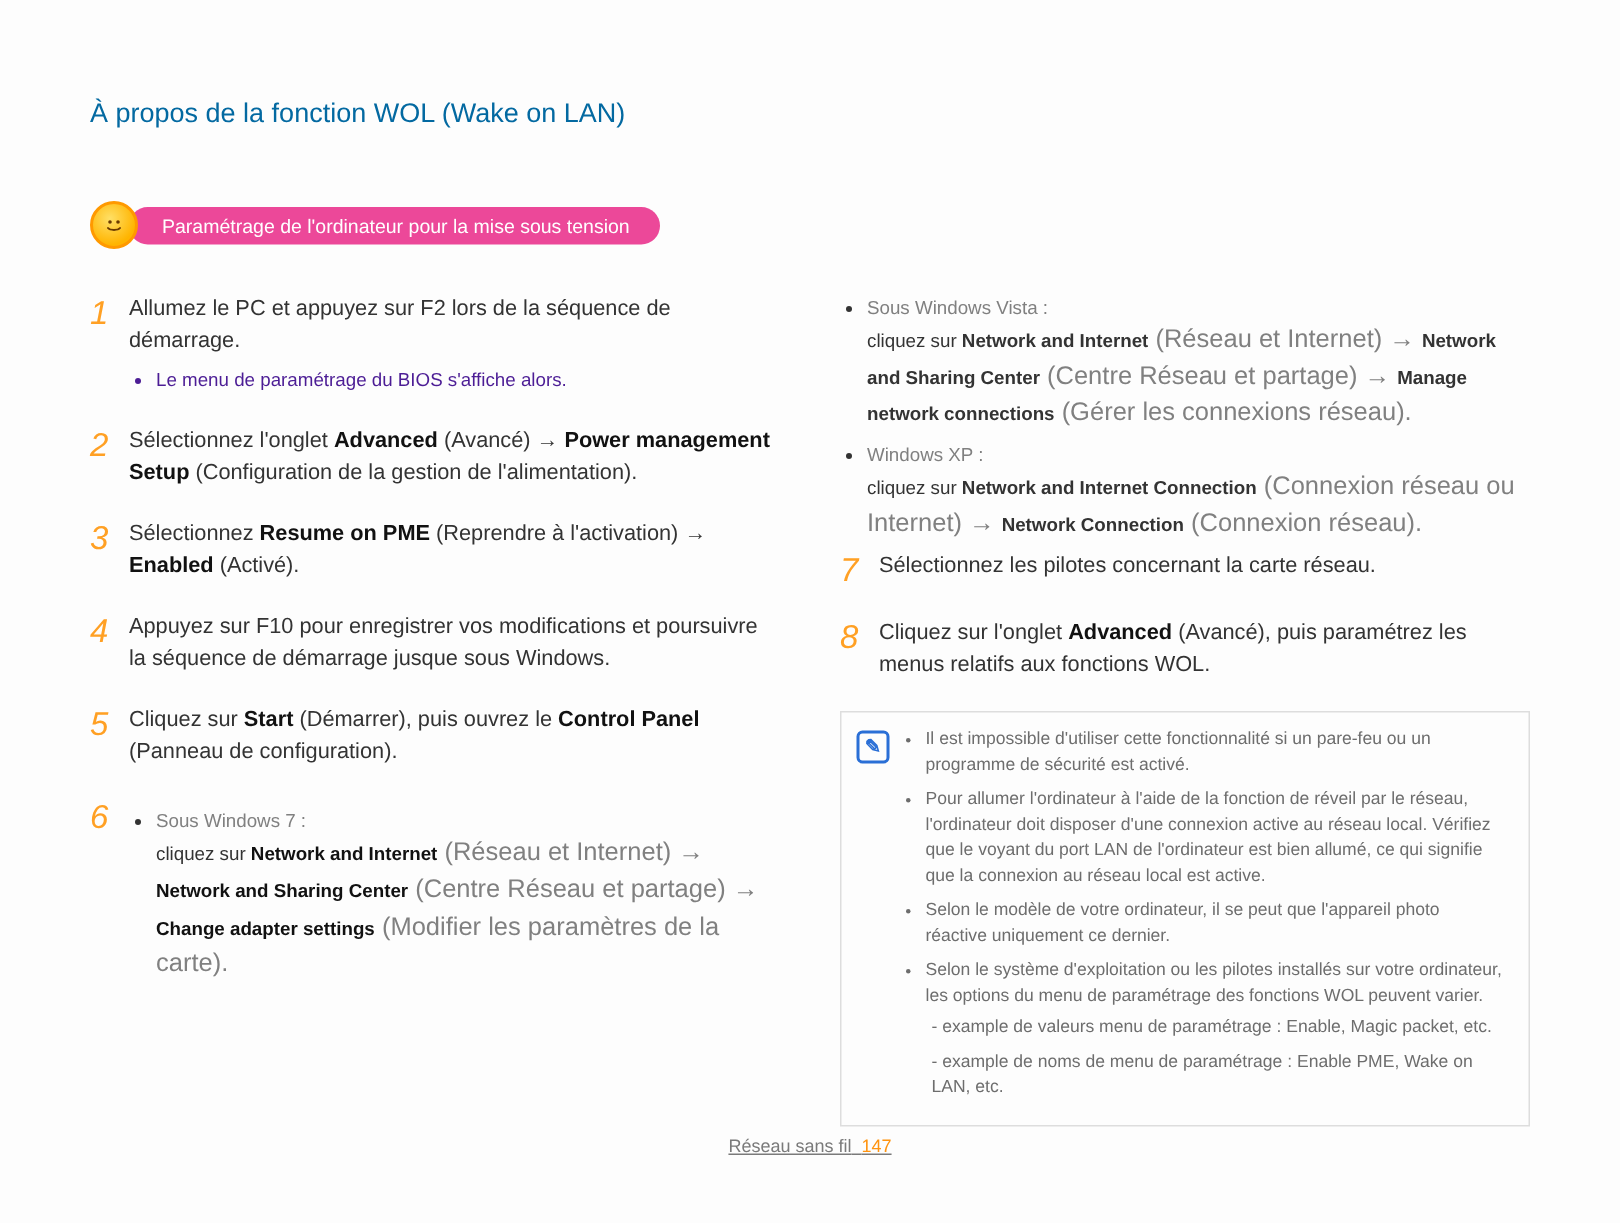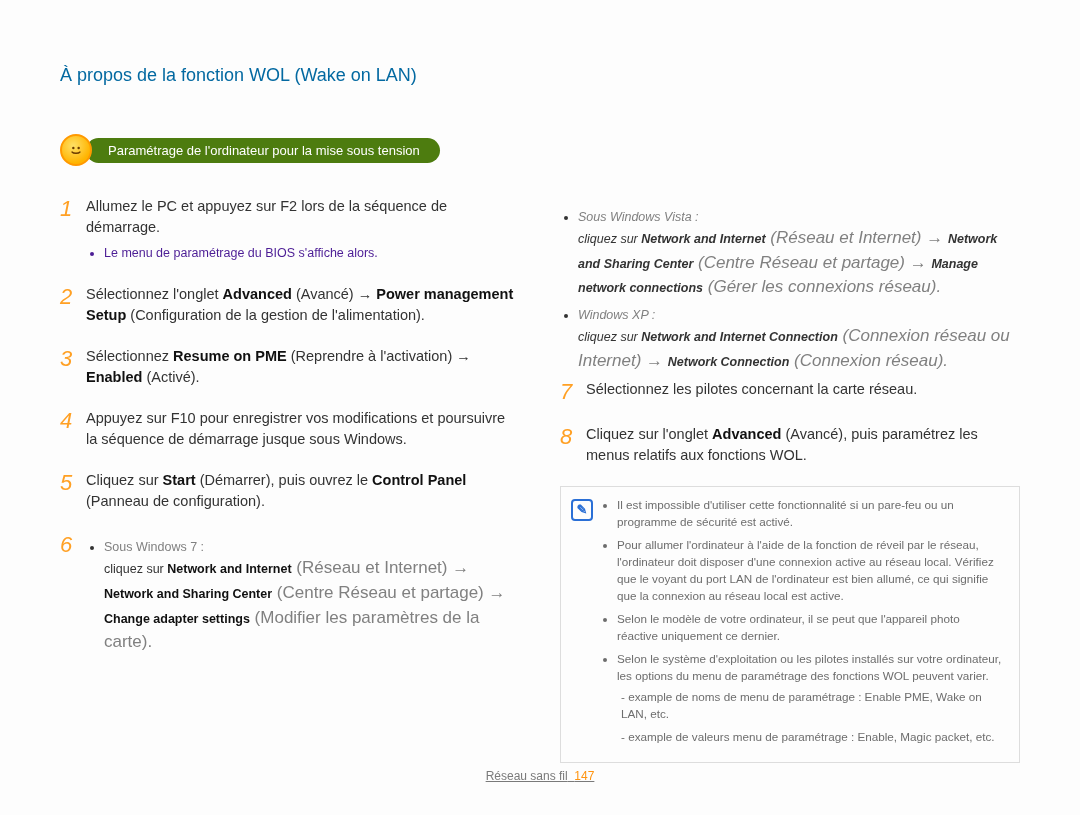--- a/index.html
+++ b/index.html
@@ -34,21 +34,21 @@
     border: 2px solid #ff9900;
     margin-right: -6px;
     display: flex;
     align-items: center;
     justify-content: center;
     font-size: 15px;
     z-index: 1;
   }
   .smiley svg { width: 16px; height: 16px; }
   .pill {
-    background: #4d7c0f;
+    background: #ec4899;
     color: #fff;
     font-size: 13px;
     font-weight: normal;
     padding: 5px 20px 5px 22px;
     border-radius: 14px;
   }
   .columns {
     display: flex;
     gap: 40px;
   }
@@ -199,21 +199,21 @@
                 <span class="os">Sous Windows 7 :</span><br>
                 <span>cliquez sur </span><b>Network and Internet</b><span class="sub-heading"> (Réseau et Internet) → </span><b>Network and Sharing Center</b><span class="sub-heading"> (Centre Réseau et partage) → </span><b>Change adapter settings</b><span class="sub-heading"> (Modifier les paramètres de la carte).</span>
               </li>
             </ul>
           </span>
         </li>
       </ol>
     </div>
 
     <div class="col">
-      <ul class="dots right-sub" style="margin-top:12px;font-style:italic;">
+      <ul class="dots right-sub" style="margin-top:0;">
         <li>
           <span class="os">Sous Windows Vista :</span><br>
           <span>cliquez sur </span><b>Network and Internet</b><span class="sub-heading"> (Réseau et Internet) → </span><b>Network and Sharing Center</b><span class="sub-heading"> (Centre Réseau et partage) → </span><b>Manage network connections</b><span class="sub-heading"> (Gérer les connexions réseau).</span>
         </li>
         <li>
           <span class="os">Windows XP :</span><br>
           <span>cliquez sur </span><b>Network and Internet Connection</b><span class="sub-heading"> (Connexion réseau ou Internet) → </span><b>Network Connection</b><span class="sub-heading"> (Connexion réseau).</span>
         </li>
       </ul>
 
@@ -236,22 +236,22 @@
 
       <div class="note-box">
         <span class="note-icon">✎</span>
         <ul>
           <li>Il est impossible d'utiliser cette fonctionnalité si un pare-feu ou un programme de sécurité est activé.</li>
           <li>Pour allumer l'ordinateur à l'aide de la fonction de réveil par le réseau, l'ordinateur doit disposer d'une connexion active au réseau local. Vérifiez que le voyant du port LAN de l'ordinateur est bien allumé, ce qui signifie que la connexion au réseau local est active.</li>
           <li>Selon le modèle de votre ordinateur, il se peut que l'appareil photo réactive uniquement ce dernier.</li>
           <li>
             <span>Selon le système d'exploitation ou les pilotes installés sur votre ordinateur, les options du menu de paramétrage des fonctions WOL peuvent varier.</span>
             <ul class="inner-dash">
+              <li>example de valeurs menu de paramétrage : Enable, Magic packet, etc.</li>
               <li>example de noms de menu de paramétrage : Enable PME, Wake on LAN, etc.</li>
-              <li>example de valeurs menu de paramétrage : Enable, Magic packet, etc.</li>
             </ul>
           </li>
         </ul>
       </div>
     </div>
   </div>
 
   <div class="footer">
     <span>Réseau sans fil</span>&nbsp;&nbsp;<span class="pn">147</span>
   </div>

